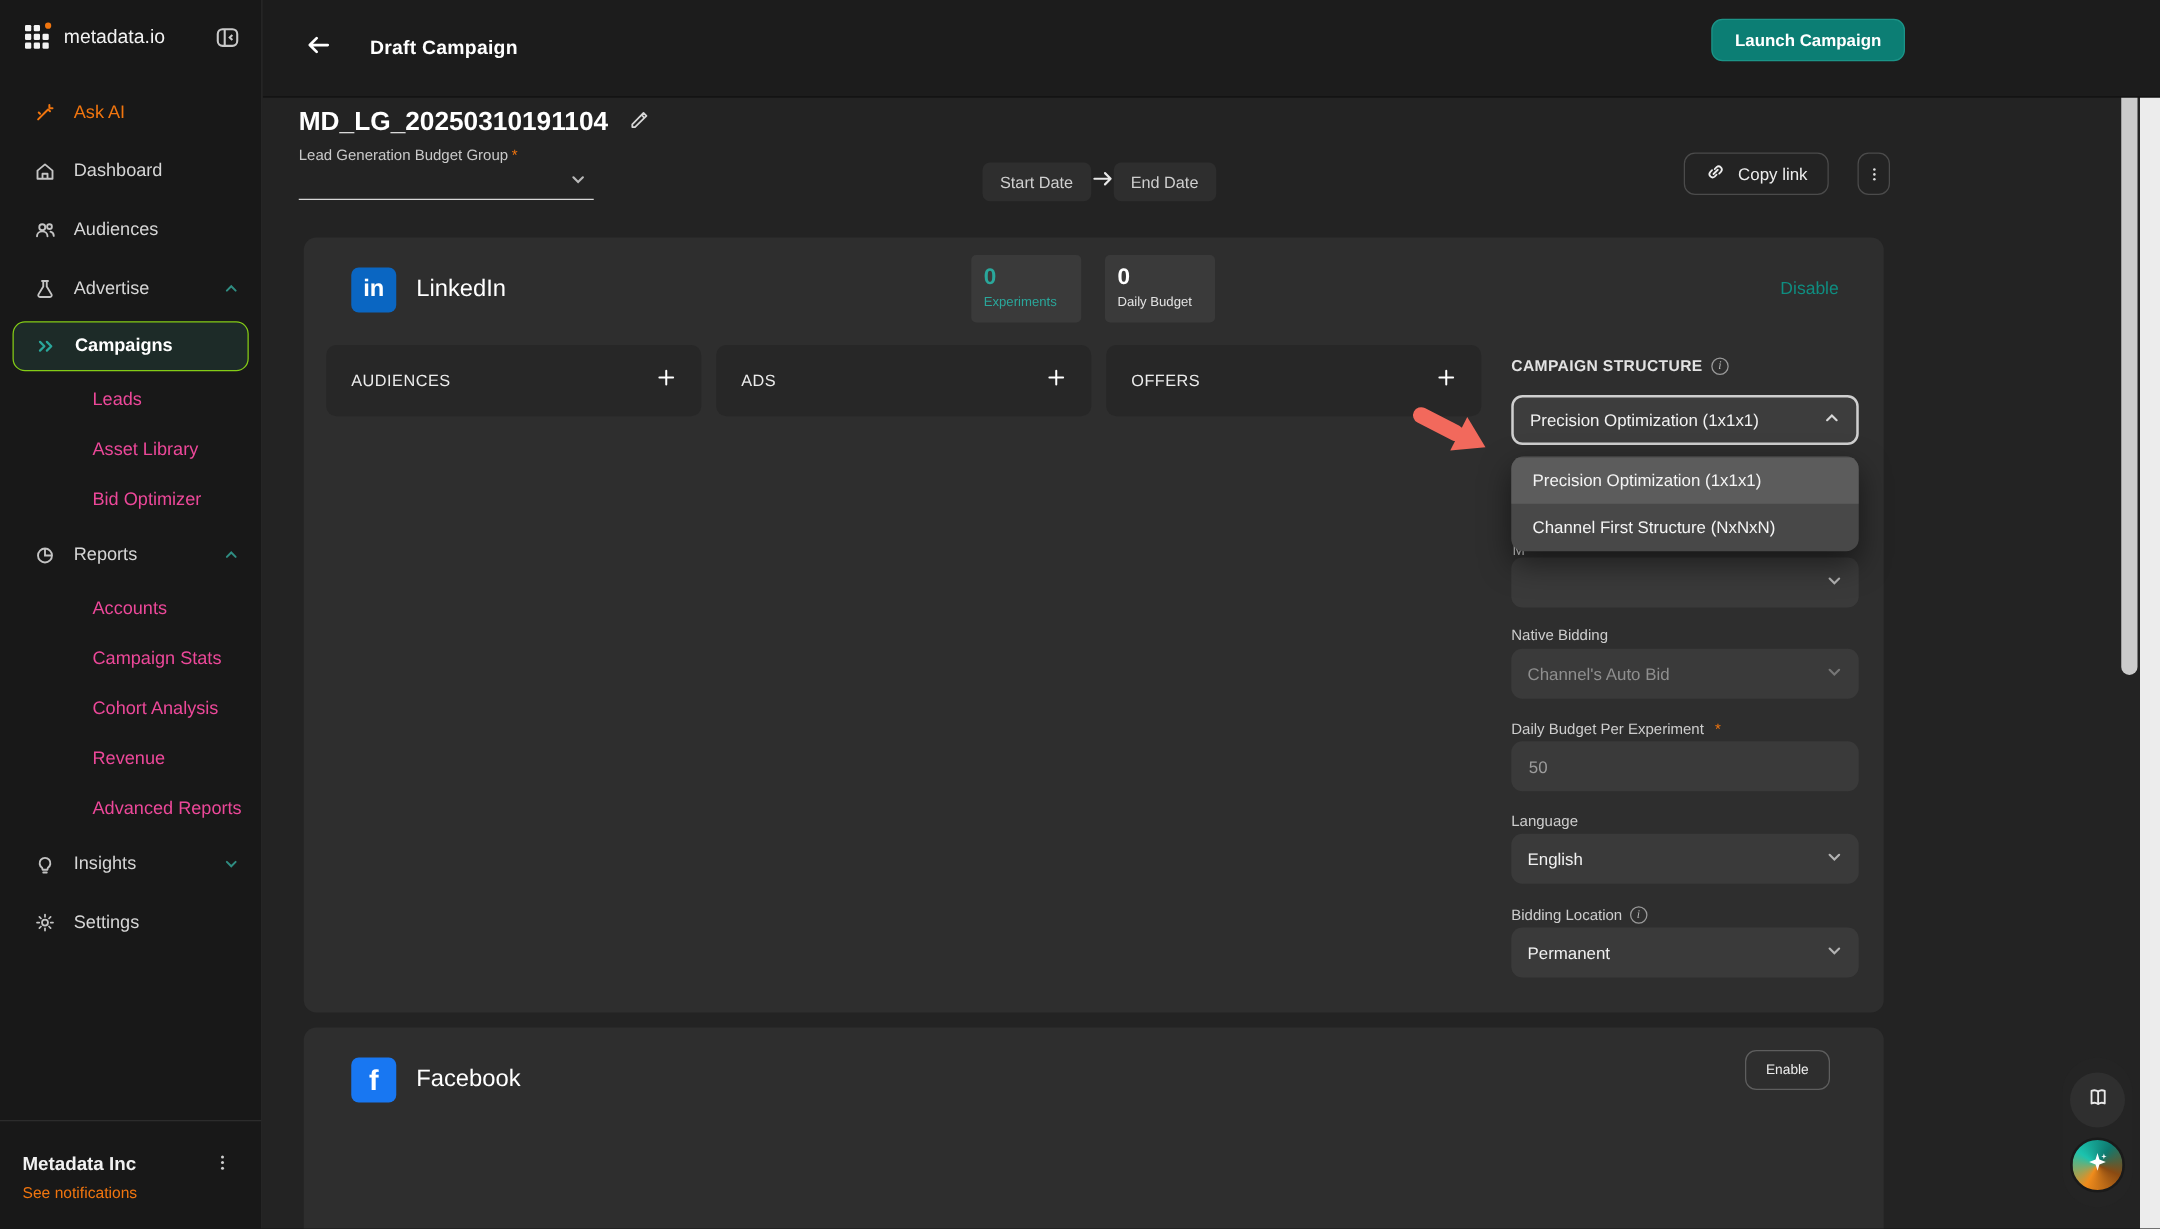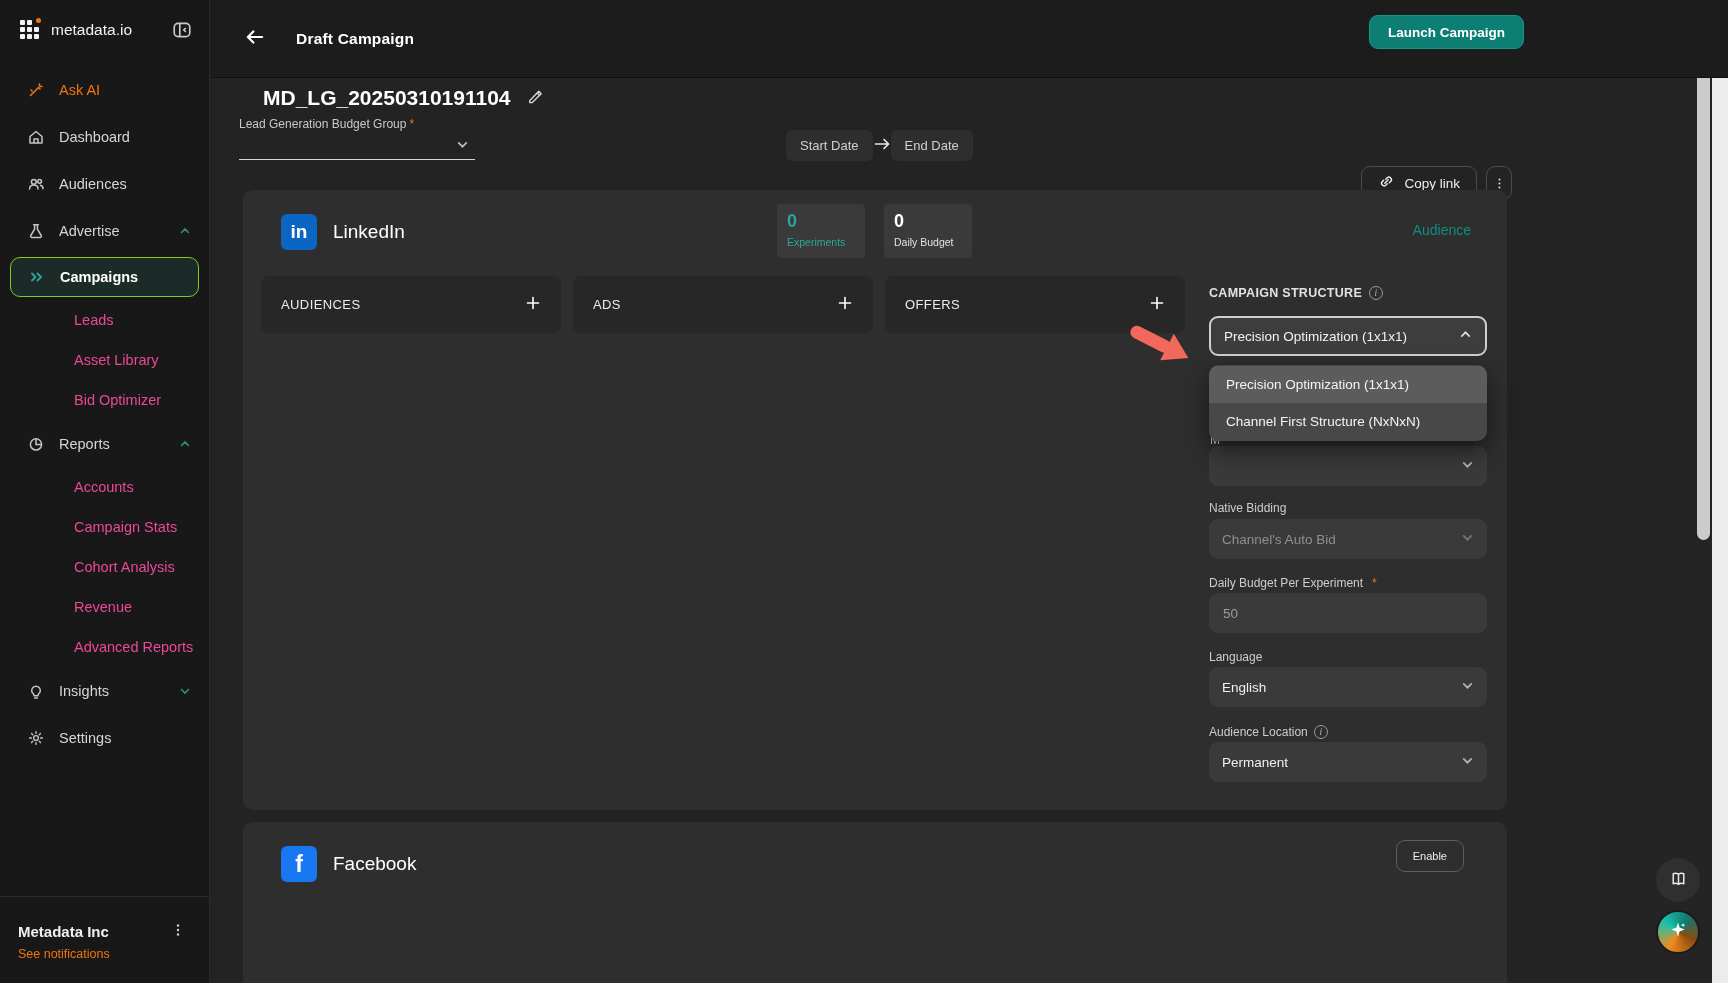--- a/index.html
+++ b/index.html
@@ -38,30 +38,30 @@
   .page-title { margin-left:30px; color:#fff; font-size:15.5px; font-weight:700; letter-spacing:.2px; }
   .launch-btn { position:absolute; right:204px; top:15px; height:32px; padding:16px 18px; background:#0c7e74;
                 border:1px solid #1b9488; color:#fff; font-size:13.5px; font-weight:700; border-radius:9px;
                 display:flex; align-items:center; cursor:pointer; font-family:inherit; }
 
   
   .main { position:absolute; left:210px; top:62px; width:1502px; height:921px; background:#232323; overflow:hidden; }
   .white-edge { position:absolute; right:0; top:62px; width:16px; height:921px; background:#ececec; z-index:6; }
   .scroll-thumb { position:absolute; left:1697px; top:70px; width:13px; height:470px; background:#cbcbcb; border-radius:7px; z-index:7; cursor:pointer; }
 
-  .camp-name { position:absolute; left:29px; top:24px; display:flex; align-items:center; gap:16px; color:#fff; font-size:21px; font-weight:700;margin-left:24px; }
+  .camp-name { position:absolute; left:29px; top:24px; display:flex; align-items:center; gap:16px; color:#fff; font-size:21px; font-weight:700; }
   .pencil { color:#d6d6d6; cursor:pointer; }
   .bg-label { position:absolute; left:29px; top:55px; font-size:12px; color:#c9c9c9; }
   .req { color:#f0750f; margin-left:3px; }
   .bg-select { position:absolute; left:29px; top:70px; width:236px; height:28px; border-bottom:1px solid #d6d6d6;
                display:flex; align-items:center; justify-content:flex-end; padding-right:6px; color:#b9b9b9; cursor:pointer; }
   .dates { position:absolute; left:576px; top:68px; display:flex; align-items:center; }
   .date-pill { background:#2e2e2e; border-radius:6px; padding:8px 14px; font-size:13px; color:#cfcfcf; cursor:pointer; }
   .date-arrow { color:#e8e8e8; }
-  .actions { position:absolute; right:200px; top:60px; display:flex; gap:9px;margin-top:44px; }
+  .actions { position:absolute; right:200px; top:60px; display:flex; gap:23px; }
   .copy-btn { height:34px; padding:0 16px; border:1px solid #4b4b4b; border-radius:9px; display:flex; align-items:center; gap:9px;
               color:#ededed; font-size:13.5px; background:transparent; cursor:pointer; font-family:inherit; }
   .kebab-btn { width:26px; height:34px; border:1px solid #4b4b4b; border-radius:9px; display:flex; align-items:center; justify-content:center; color:#dcdcdc; cursor:pointer; background:transparent; }
 
   
   .card { position:absolute; left:33px; width:1264px; background:#2e2e2e; border-radius:10px; }
   #linkedin-card { top:128px; height:620px; }
   #facebook-card { top:760px; height:200px; }
   .channel-head { position:absolute; left:38px; top:24px; display:flex; align-items:center; gap:16px; }
   .badge { width:36px; height:36px; border-radius:6px; color:#fff; font-weight:700; display:flex; align-items:center; justify-content:center; }
@@ -337,21 +337,21 @@
       <div class="stats">
         <div class="stat teal">
           <div class="v">0</div>
           <div class="l">Experiments</div>
         </div>
         <div class="stat plain">
           <div class="v">0</div>
           <div class="l">Daily Budget</div>
         </div>
       </div>
-      <span class="disable-link">Audience</span>
+      <span class="disable-link">Disable</span>
 
       <div class="panels">
         <div class="panel">
           <span class="pl">AUDIENCES</span>
           <span class="plus"><svg width="16" height="16" viewBox="0 0 16 16" fill="none" stroke="currentColor" stroke-width="1.6" stroke-linecap="round">
                 <path d="M8 2.5 v11 M2.5 8 h11"></path>
               </svg></span>
         </div>
         <div class="panel">
           <span class="pl">ADS</span>
@@ -414,21 +414,21 @@
 
         <div class="flabel" id="lang-label">Language</div>
         <div class="sel light" id="lang-select">
           <span>English</span>
           <span class="chev-d"><svg width="13" height="13" viewBox="0 0 12 12" fill="none" stroke="currentColor" stroke-width="1.6" stroke-linecap="round">
                 <path d="M2.5 4.5 L6 8 l3.5-3.5"></path>
               </svg></span>
         </div>
 
         <div class="flabel" id="al-label">
-          <span>Audience Location</span>
+          <span>Bidding Location</span>
           <span class="info-i">i</span>
         </div>
         <div class="sel light" id="al-select">
           <span>Permanent</span>
           <span class="chev-d"><svg width="13" height="13" viewBox="0 0 12 12" fill="none" stroke="currentColor" stroke-width="1.6" stroke-linecap="round">
                 <path d="M2.5 4.5 L6 8 l3.5-3.5"></path>
               </svg></span>
         </div>
       </div>
     </section>

